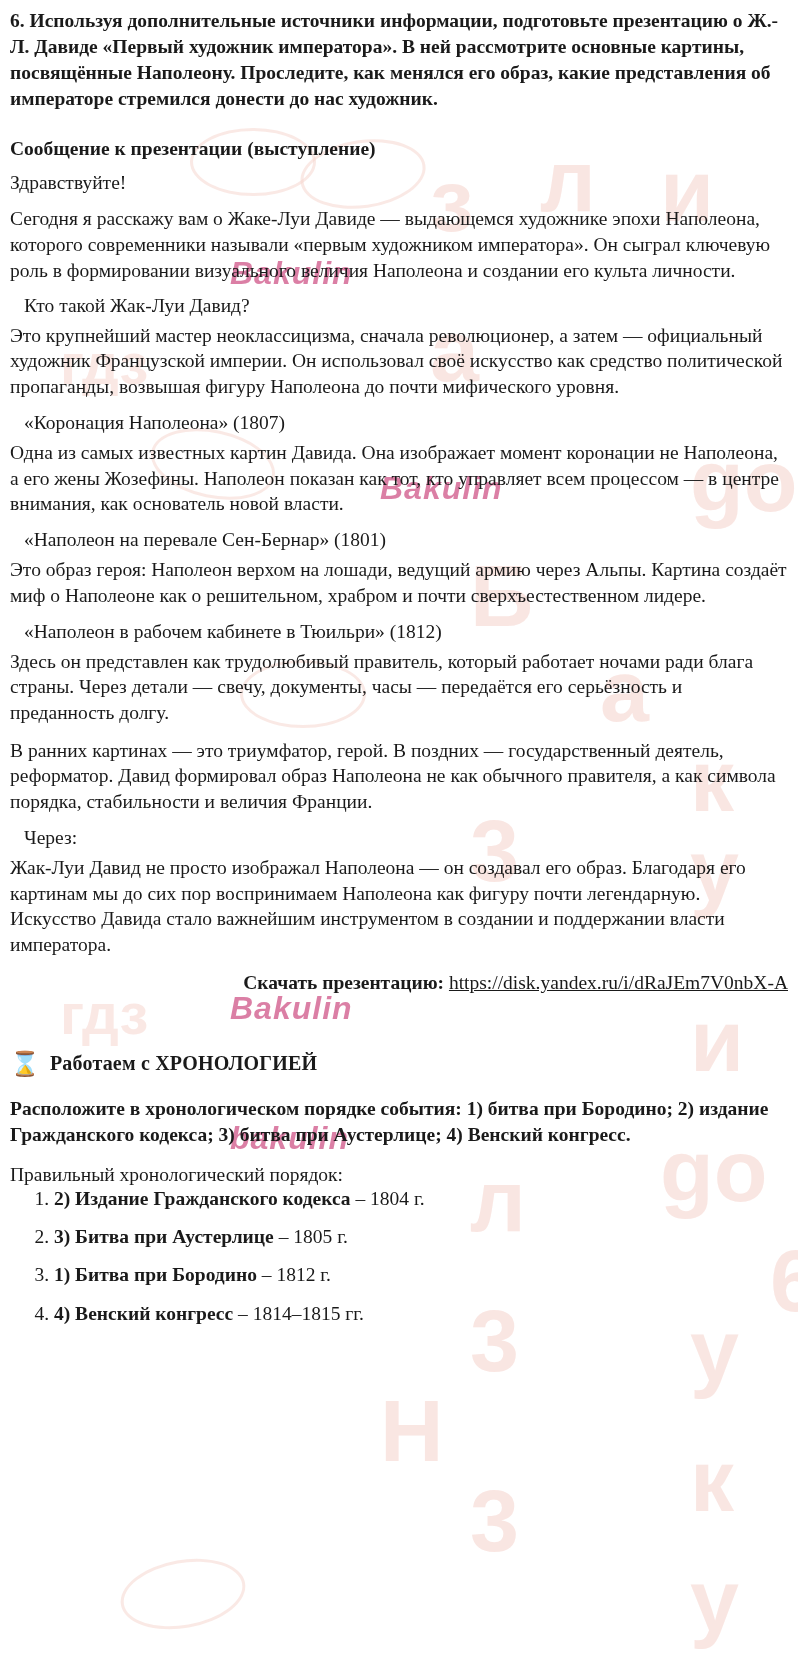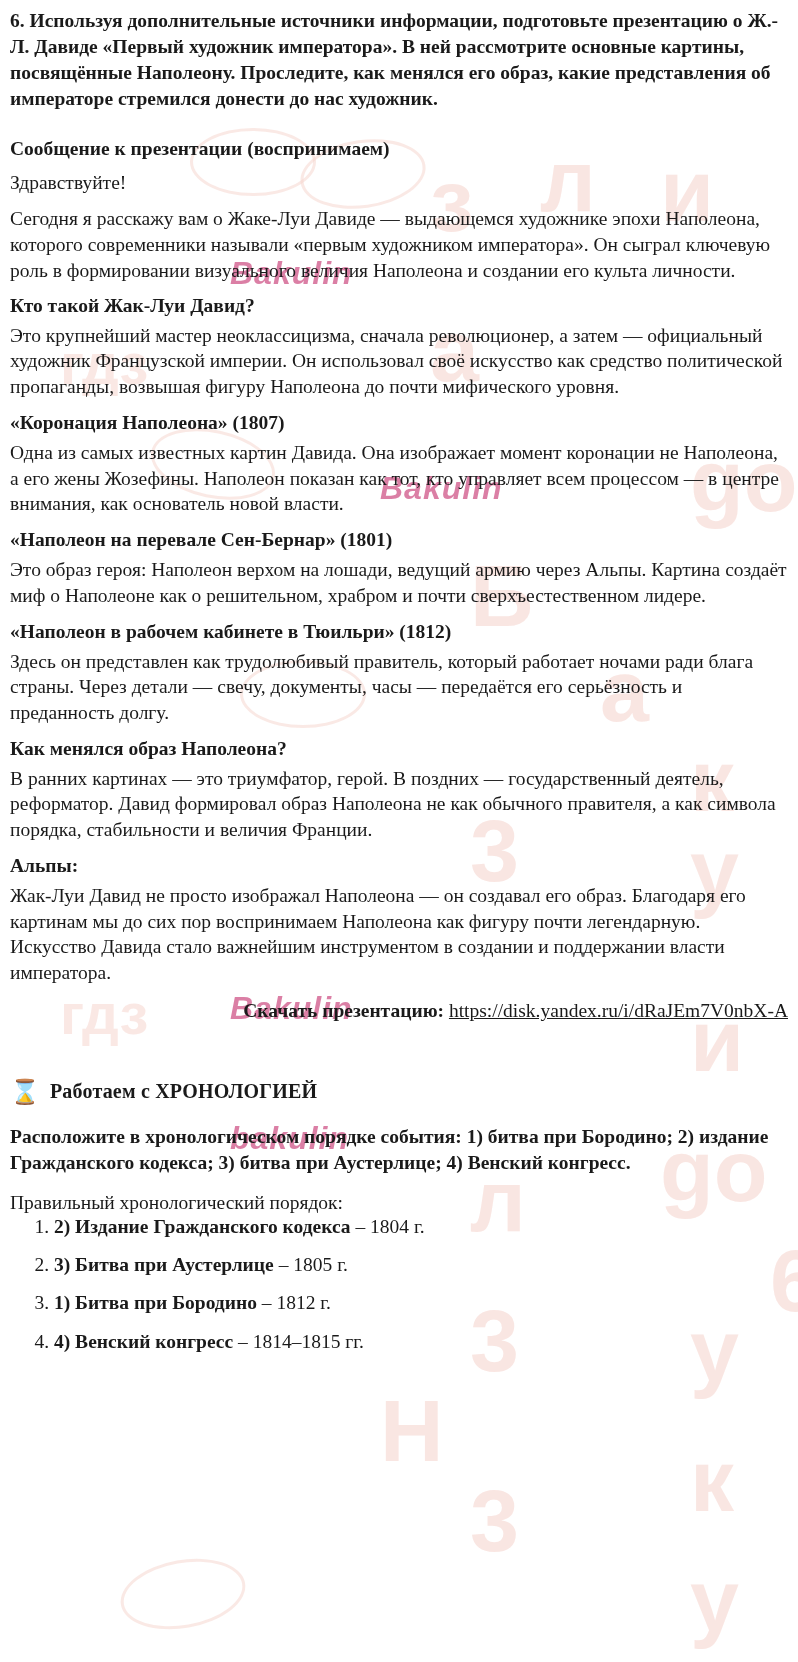--- a/index.html
+++ b/index.html
@@ -62,23 +62,23 @@
     font-size: 19.5px;
     line-height: 1.33;
     margin: 0 0 26px 0;
   }
   .sec-title {
     font-weight: bold;
     font-size: 19.5px;
     margin: 0 0 10px 0;
   }
   .sub-title {
-    font-weight: bold;
-    font-size: 19.5px;
-    margin: 0 0 6px 0;
+    font-weight: normal;
+    font-size: 19.5px;
+    margin: 0 0 6px 14px;
   }
   .block { margin-bottom: 12px; }
 
   .dl-line {
     font-size: 19.5px;
     margin: 14px 0 0 0;
     text-align: right;
   }
   .dl-line .label { font-weight: bold; }
   .dl-line a {
@@ -160,21 +160,21 @@
   <div class="wm big" style="left:690px; top:1430px;">к</div>
   <div class="wm big" style="left:470px; top:1470px;">3</div>
   <div class="wm big" style="left:690px; top:1550px;">у</div>
   <div class="wm ell" style="left:120px; top:1560px; transform:rotate(-10deg);"></div>
 </div>
 
 <div class="page">
 
   <div class="q-head">6. Используя дополнительные источники информации, подготовьте презентацию о Ж.-Л. Давиде «Первый художник императора». В ней рассмотрите основные картины, посвящённые Наполеону. Проследите, как менялся его образ, какие представления об императоре стремился донести до нас художник.</div>
 
-  <div class="sec-title">Сообщение к презентации (воспринимаем)</div>
+  <div class="sec-title">Сообщение к презентации (выступление)</div>
 
   <p>Здравствуйте!</p>
 
   <p>Сегодня я расскажу вам о Жаке-Луи Давиде — выдающемся художнике эпохи Наполеона, которого современники называли «первым художником императора». Он сыграл ключевую роль в формировании визуального величия Наполеона и создании его культа личности.</p>
 
   <div class="block">
     <div class="sub-title">Кто такой Жак-Луи Давид?</div>
     <p>Это крупнейший мастер неоклассицизма, сначала революционер, а затем — официальный художник Французской империи. Он использовал своё искусство как средство политической пропаганды, возвышая фигуру Наполеона до почти мифического уровня.</p>
   </div>
 
@@ -187,26 +187,25 @@
     <div class="sub-title">«Наполеон на перевале Сен-Бернар» (1801)</div>
     <p>Это образ героя: Наполеон верхом на лошади, ведущий армию через Альпы. Картина создаёт миф о Наполеоне как о решительном, храбром и почти сверхъестественном лидере.</p>
   </div>
 
   <div class="block">
     <div class="sub-title">«Наполеон в рабочем кабинете в Тюильри» (1812)</div>
     <p>Здесь он представлен как трудолюбивый правитель, который работает ночами ради блага страны. Через детали — свечу, документы, часы — передаётся его серьёзность и преданность долгу.</p>
   </div>
 
   <div class="block">
-    <div class="sub-title">Как менялся образ Наполеона?</div>
     <p>В ранних картинах — это триумфатор, герой. В поздних — государственный деятель, реформатор. Давид формировал образ Наполеона не как обычного правителя, а как символа порядка, стабильности и величия Франции.</p>
   </div>
 
   <div class="block">
-    <div class="sub-title">Альпы:</div>
+    <div class="sub-title">Через:</div>
     <p>Жак-Луи Давид не просто изображал Наполеона — он создавал его образ. Благодаря его картинам мы до сих пор воспринимаем Наполеона как фигуру почти легендарную. Искусство Давида стало важнейшим инструментом в создании и поддержании власти императора.</p>
   </div>
 
   <div class="dl-line">
     <span class="label">Скачать презентацию:</span>
     <a href="#">https://disk.yandex.ru/i/dRaJEm7V0nbX-A</a>
   </div>
 
   <div class="chrono-head">
     <span class="hour-icon">⌛</span>

